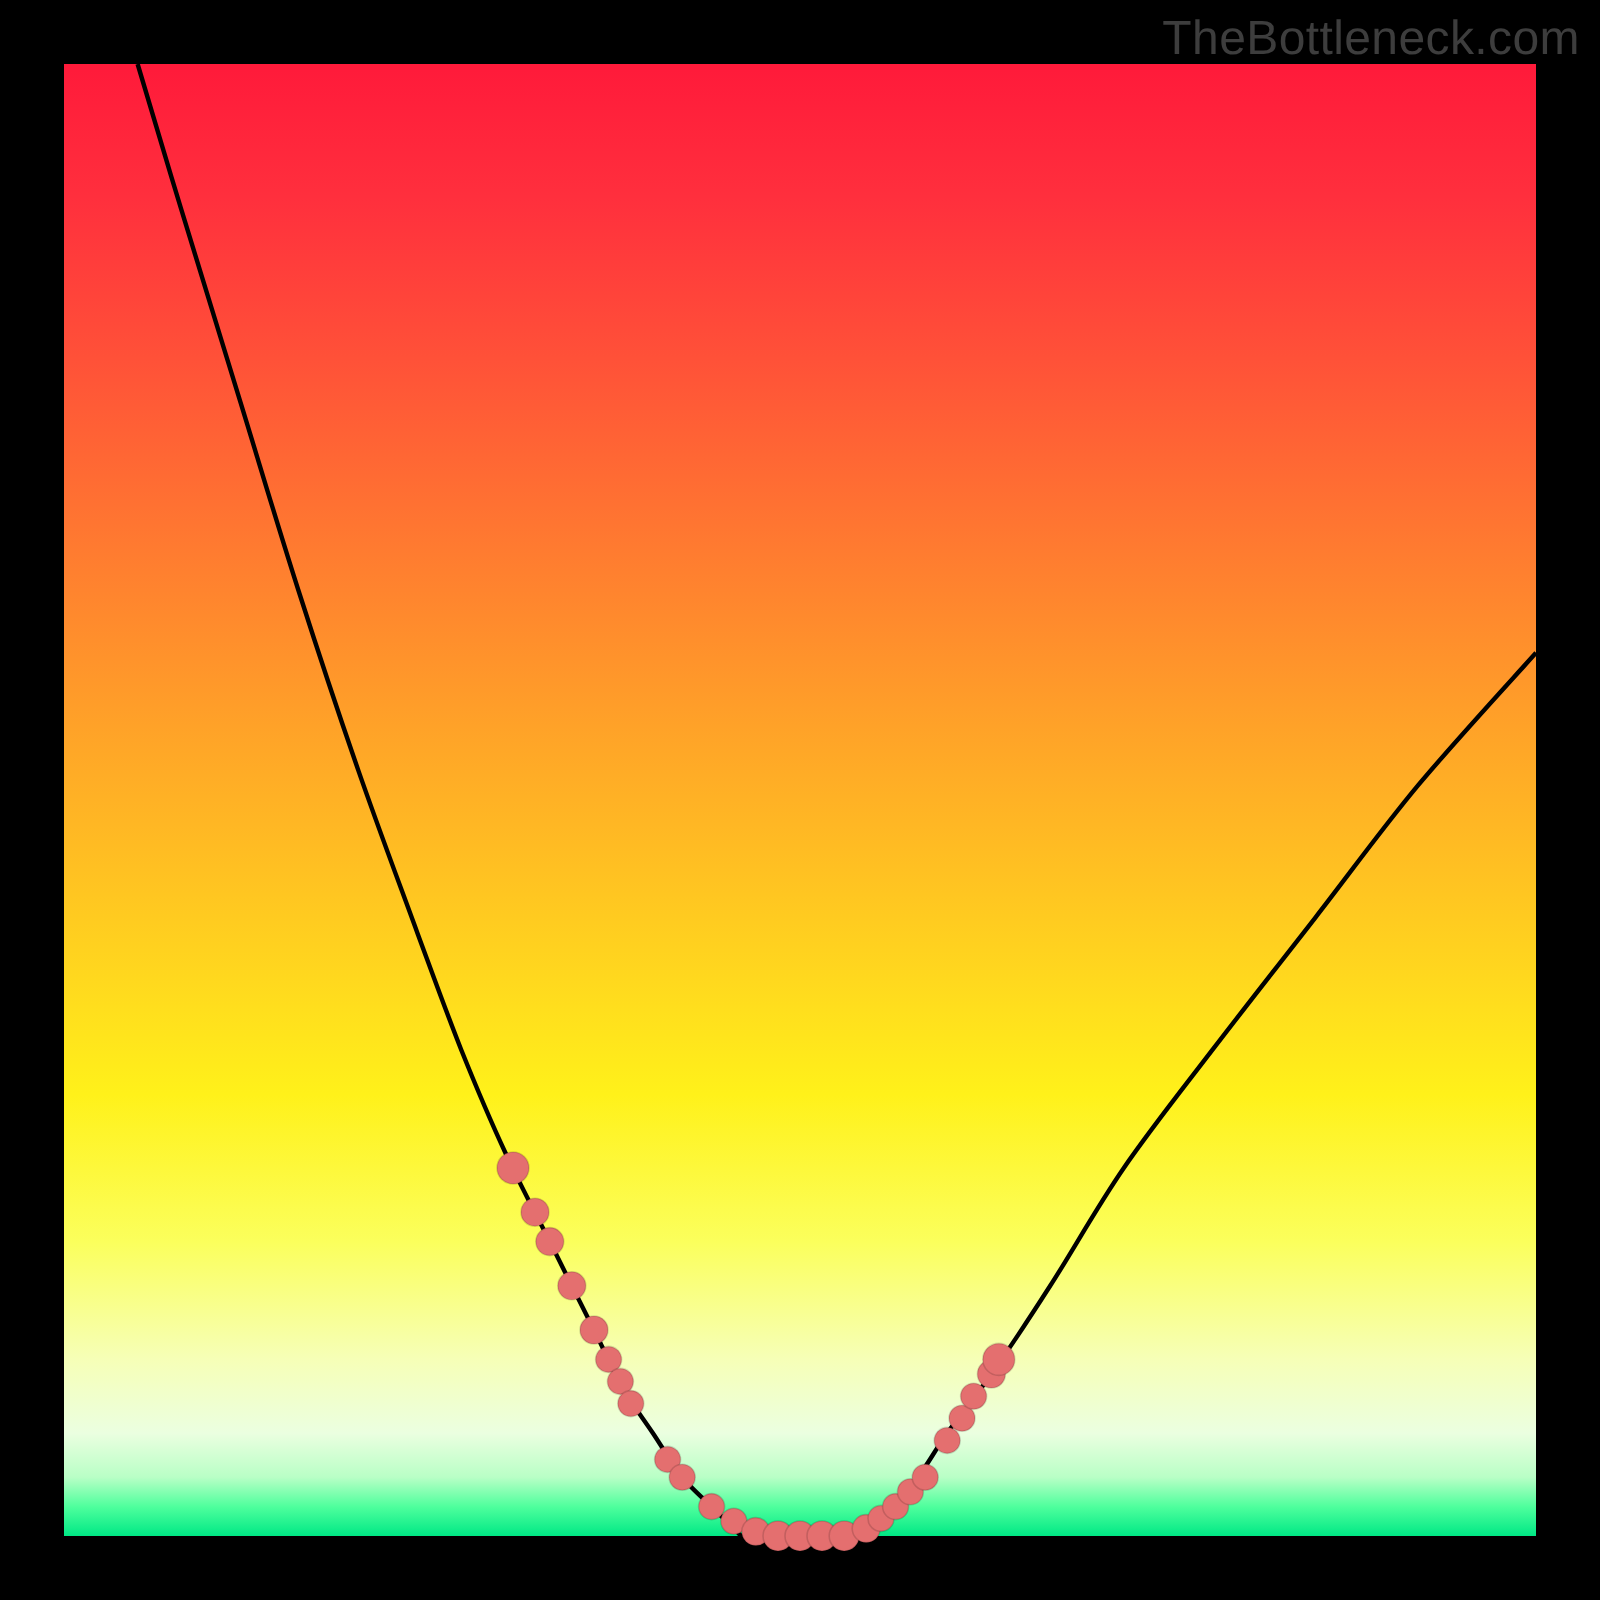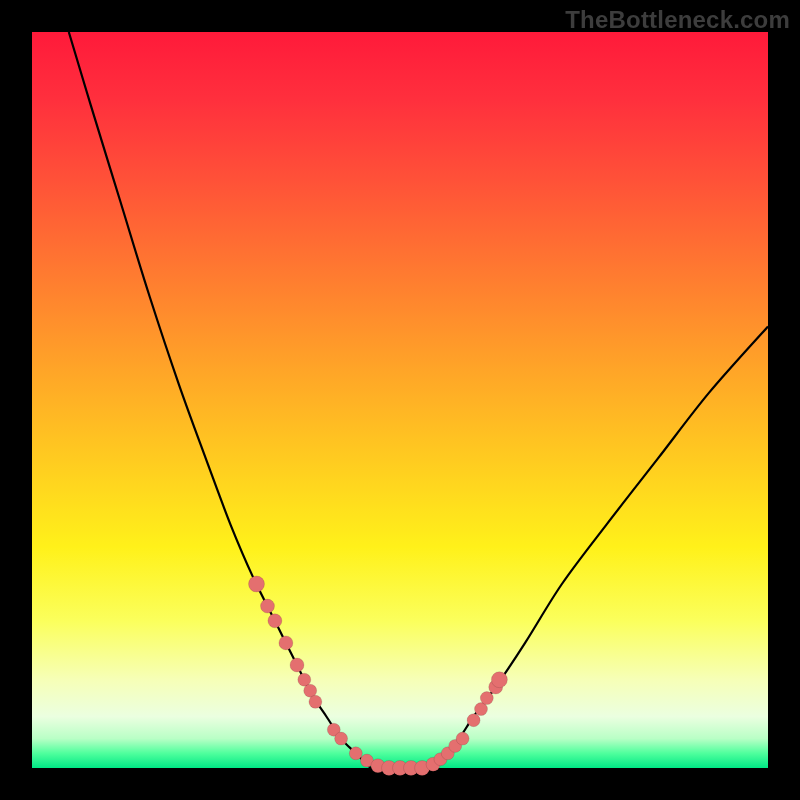--- a/index.html
+++ b/index.html
@@ -39,21 +39,21 @@
       #4fff9d 98%,
       #00e885 100%
     );
   }
   .watermark {
     position: absolute;
     top: 6px;
     right: 10px;
     color: #3d3d3d;
     font-size: 24px;
-    font-weight: 700;
+    font-weight: 400;
     letter-spacing: 0.2px;
     pointer-events: none;
   }
   svg.curves {
     position: absolute;
     left: 0;
     top: 0;
     width: 736px;
     height: 736px;
     overflow: visible;

